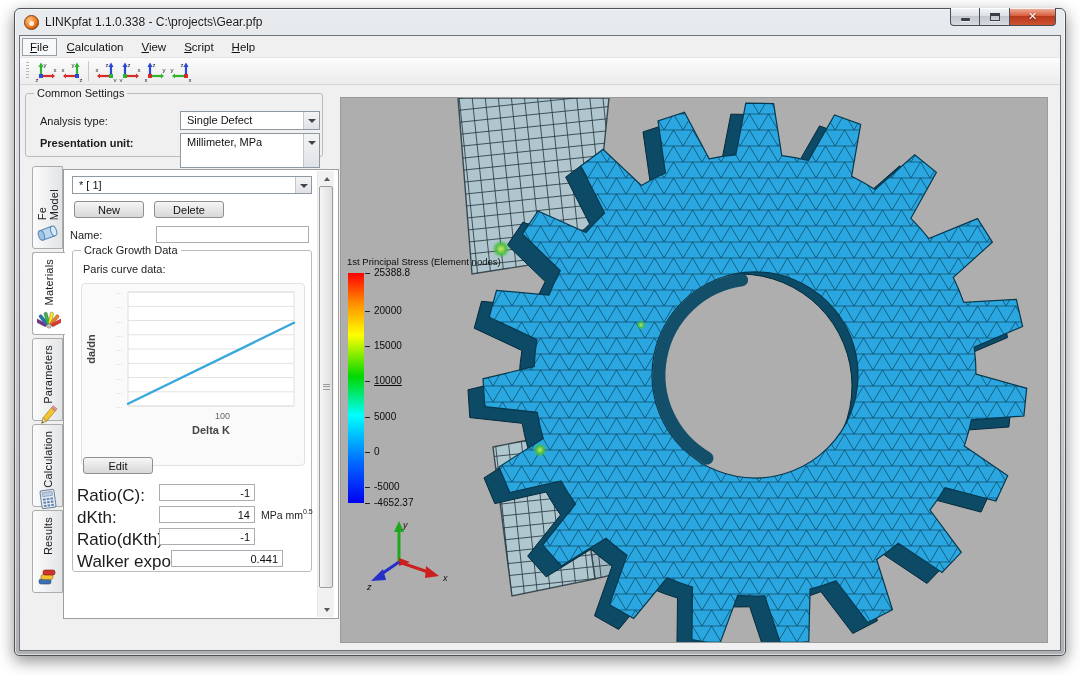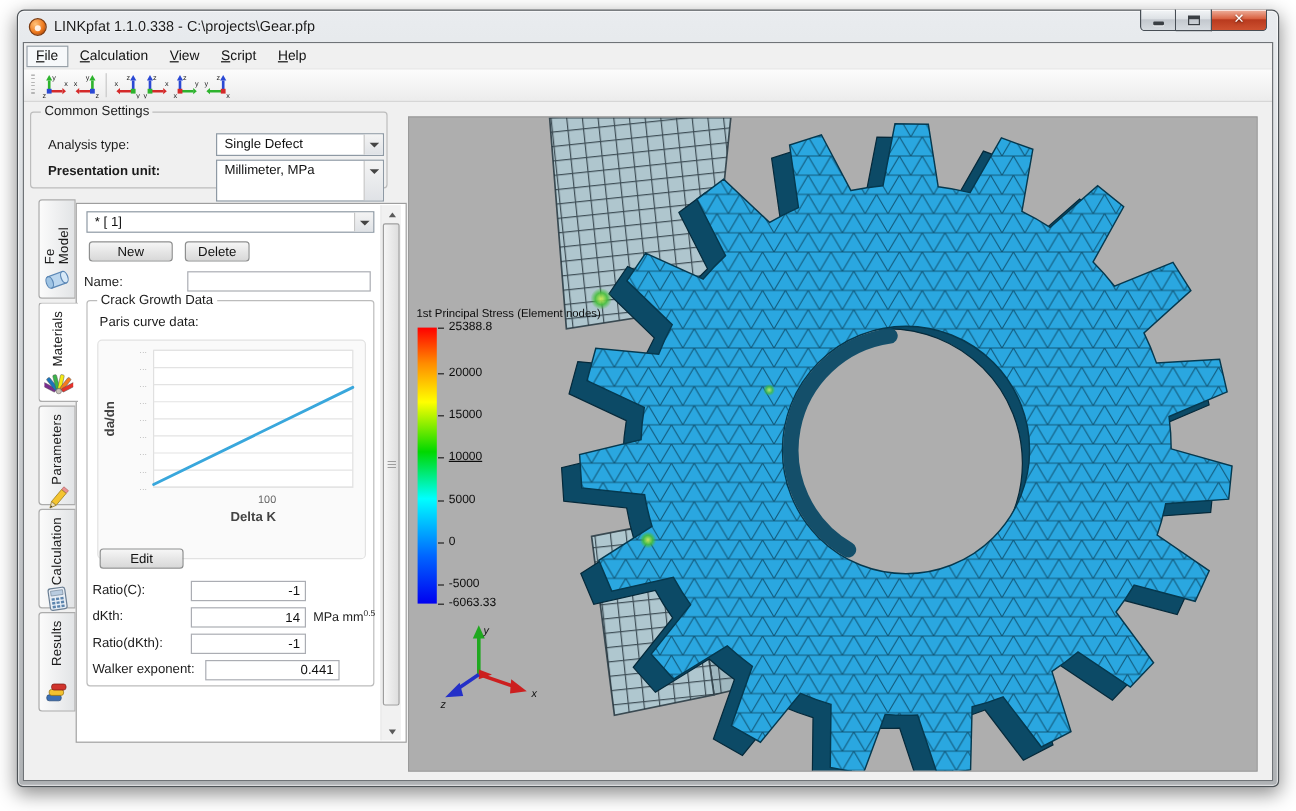--- a/index.html
+++ b/index.html
@@ -70,21 +70,21 @@
   .sb-arr .tri-down{border-left:3.5px solid transparent;border-right:3.5px solid transparent;border-top:4px solid #5A5A5A;}
   .sb-thumb{position:absolute;left:1px;width:14px;top:15px;height:402px;border:1px solid #9D9D9D;border-radius:2px;
     background:linear-gradient(to right,#F6F6F6,#DEDEDE);}
   .sb-thumb::after{content:"";position:absolute;left:3px;top:50%;margin-top:-3px;width:7px;height:6px;
     background:repeating-linear-gradient(to bottom,#9D9D9D 0 1px,transparent 1px 2.5px);}
 
   
   .chart-holder{position:absolute;left:8px;top:32px;width:224px;height:183px;background:#FAFAFA;border:1px solid #E2E2E2;border-radius:4px;}
 
   
-  .frow-label{position:absolute;left:4px;font-size:11px;color:#1c1c1c;}
+  .frow-label{position:absolute;left:4px;font-size:17px;color:#1c1c1c;}
   .frow-unit{position:absolute;left:188px;font-size:10.5px;color:#1c1c1c;white-space:nowrap;}
   .frow-unit sup{font-size:7px;}
 
   
   .viewport{position:absolute;left:320px;top:61px;width:708px;height:546px;background:#AEAEAE;border:1px solid #9A9A9A;overflow:hidden;}
   .scene{position:absolute;left:0;top:0;}
   .legend{position:absolute;left:6px;top:158px;width:170px;z-index:5;}
   .legend-title{font-size:9.5px;color:#0c0c0c;white-space:nowrap;}
   .legend-bar{position:absolute;left:1px;top:17px;width:16px;height:230px;}
   .legend-tick{position:absolute;height:1px;width:5px;background:#222;left:18px;}
@@ -290,21 +290,21 @@
             </span>
           </div>
         </div>
 
     <div class="tabpanel">
       <div class="combo" style="left:8px;top:6px;width:240px;height:18px;">
         <span>* [ 1]</span>
         <span class="combo-arrow"></span>
       </div>
       <button class="btn" style="left:10px;top:31px;width:70px;height:17px;">New</button>
-      <button class="btn" style="left:90px;top:31px;width:54px;height:17px;">Delete</button>
+      <button class="btn" style="left:90px;top:31px;width:70px;height:17px;">Delete</button>
       <span class="cs-label" style="left:6px;top:59px;">Name:</span>
       <input class="tbox" style="left: 92px; top: 56px; width: 153px; height: 17px;" value="">
 
       <div class="groupbox on-white" style="left:8px;top:80px;width:240px;height:322px;">
         <span class="group-label">Crack Growth Data</span>
         <span class="cs-label" style="left:10px;top:12px;">Paris curve data:</span>
         <div class="chart-holder" id="paris-chart"><svg width="222" height="158" viewBox="0 0 222 158" font-family="Liberation Sans, sans-serif">
                 <rect x="46" y="8" width="166" height="114" fill="#FFFFFF" stroke="#E0E0E0"></rect>
                 <line x1="46" y1="8.0" x2="212" y2="8.0" stroke="#E3E3E3"></line>
                 <text x="41" y="10.0" font-size="6" fill="#999" text-anchor="end" letter-spacing="0.6">...</text>
@@ -395,21 +395,21 @@
             <div class="legend-lab" style="top: 84.236px; text-align: right;">15000</div>
             <div class="legend-tick" style="top: 125.484px;"></div>
             <div class="legend-lab" style="top: 119.484px; text-decoration: underline;">10000</div>
             <div class="legend-tick" style="top: 160.731px;"></div>
             <div class="legend-lab" style="top: 154.731px;">5000</div>
             <div class="legend-tick" style="top: 195.979px;"></div>
             <div class="legend-lab" style="top: 189.979px;">0</div>
             <div class="legend-tick" style="top: 231.226px;"></div>
             <div class="legend-lab" style="top: 225.226px;">-5000</div>
             <div class="legend-tick" style="top: 247px;"></div>
-            <div class="legend-lab" style="top: 241px;">-6063.33</div>
+            <div class="legend-lab" style="top: 241px;">-4652.37</div>
           </div>
       <div class="triad" id="triad"><svg width="92" height="80" viewBox="0 0 92 80" font-family="Liberation Sans, sans-serif">
               <line x1="34" y1="44" x2="34" y2="13" stroke="#1FA81F" stroke-width="3"></line>
               <polygon points="29,14 39,14 34,3" fill="#1FA81F"></polygon>
               <line x1="34" y1="44" x2="63" y2="54" stroke="#CC1F1F" stroke-width="3"></line>
               <polygon points="61,48 74,58 60,60" fill="#CC1F1F"></polygon>
               <polygon points="34,40 34,48 45,44" fill="#CC1F1F"></polygon>
               <line x1="34" y1="44" x2="15" y2="57" stroke="#2430C8" stroke-width="3"></line>
               <polygon points="18,51 6,63 21,62" fill="#2430C8"></polygon>
               <text x="38" y="10" font-size="9" font-style="italic" fill="#111">y</text>

